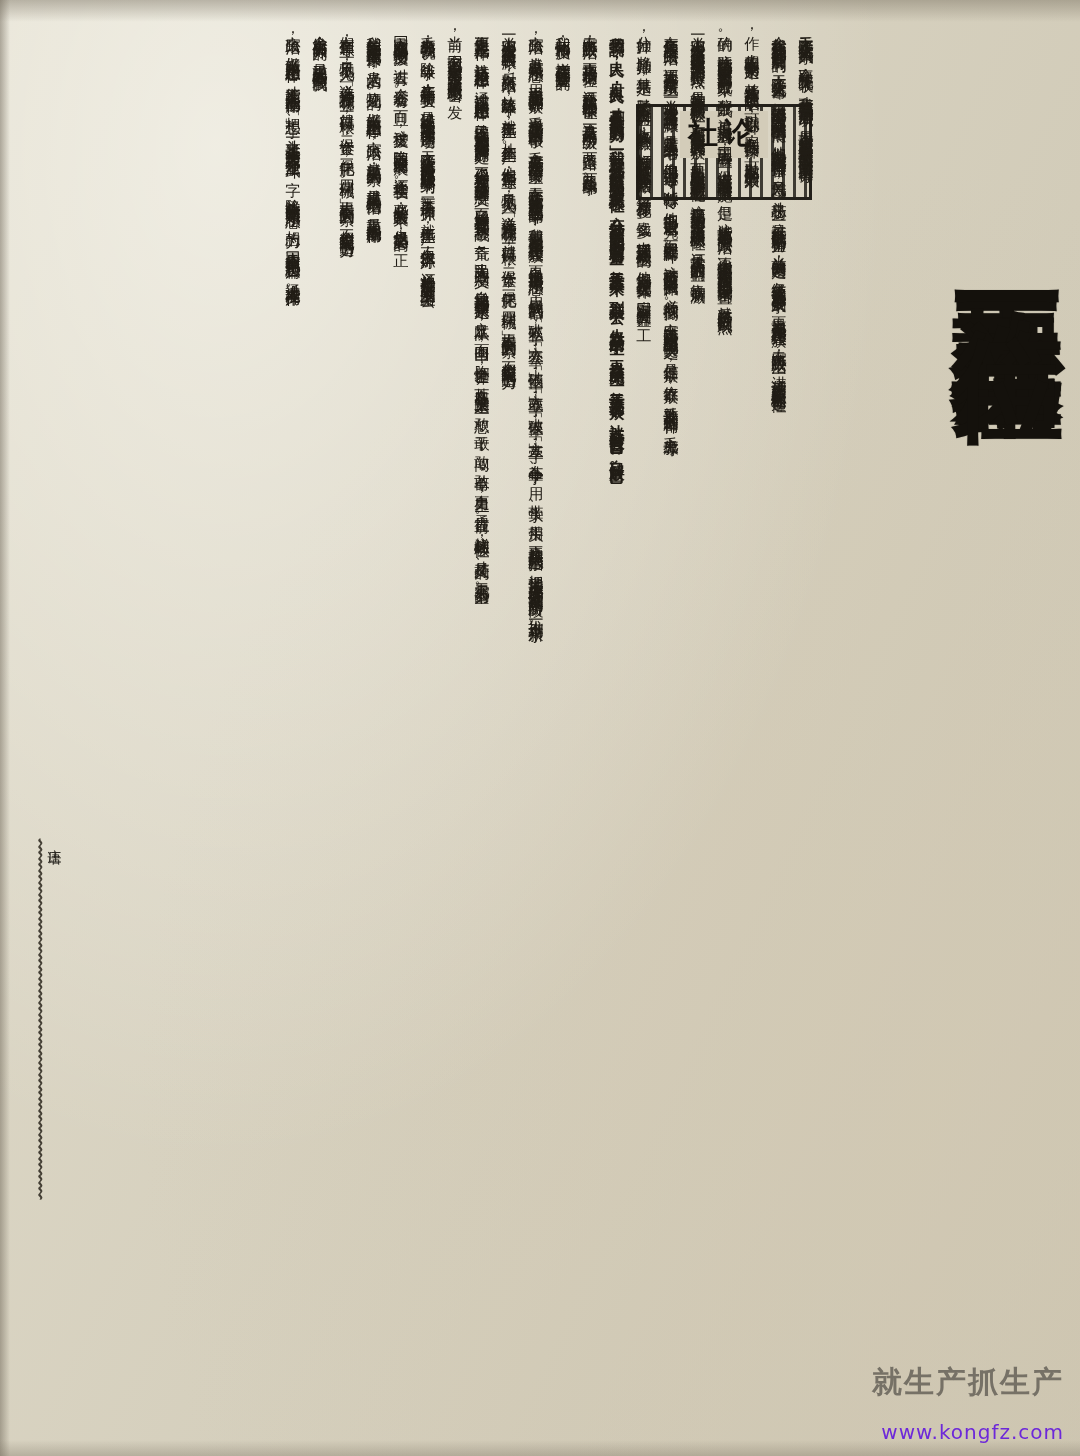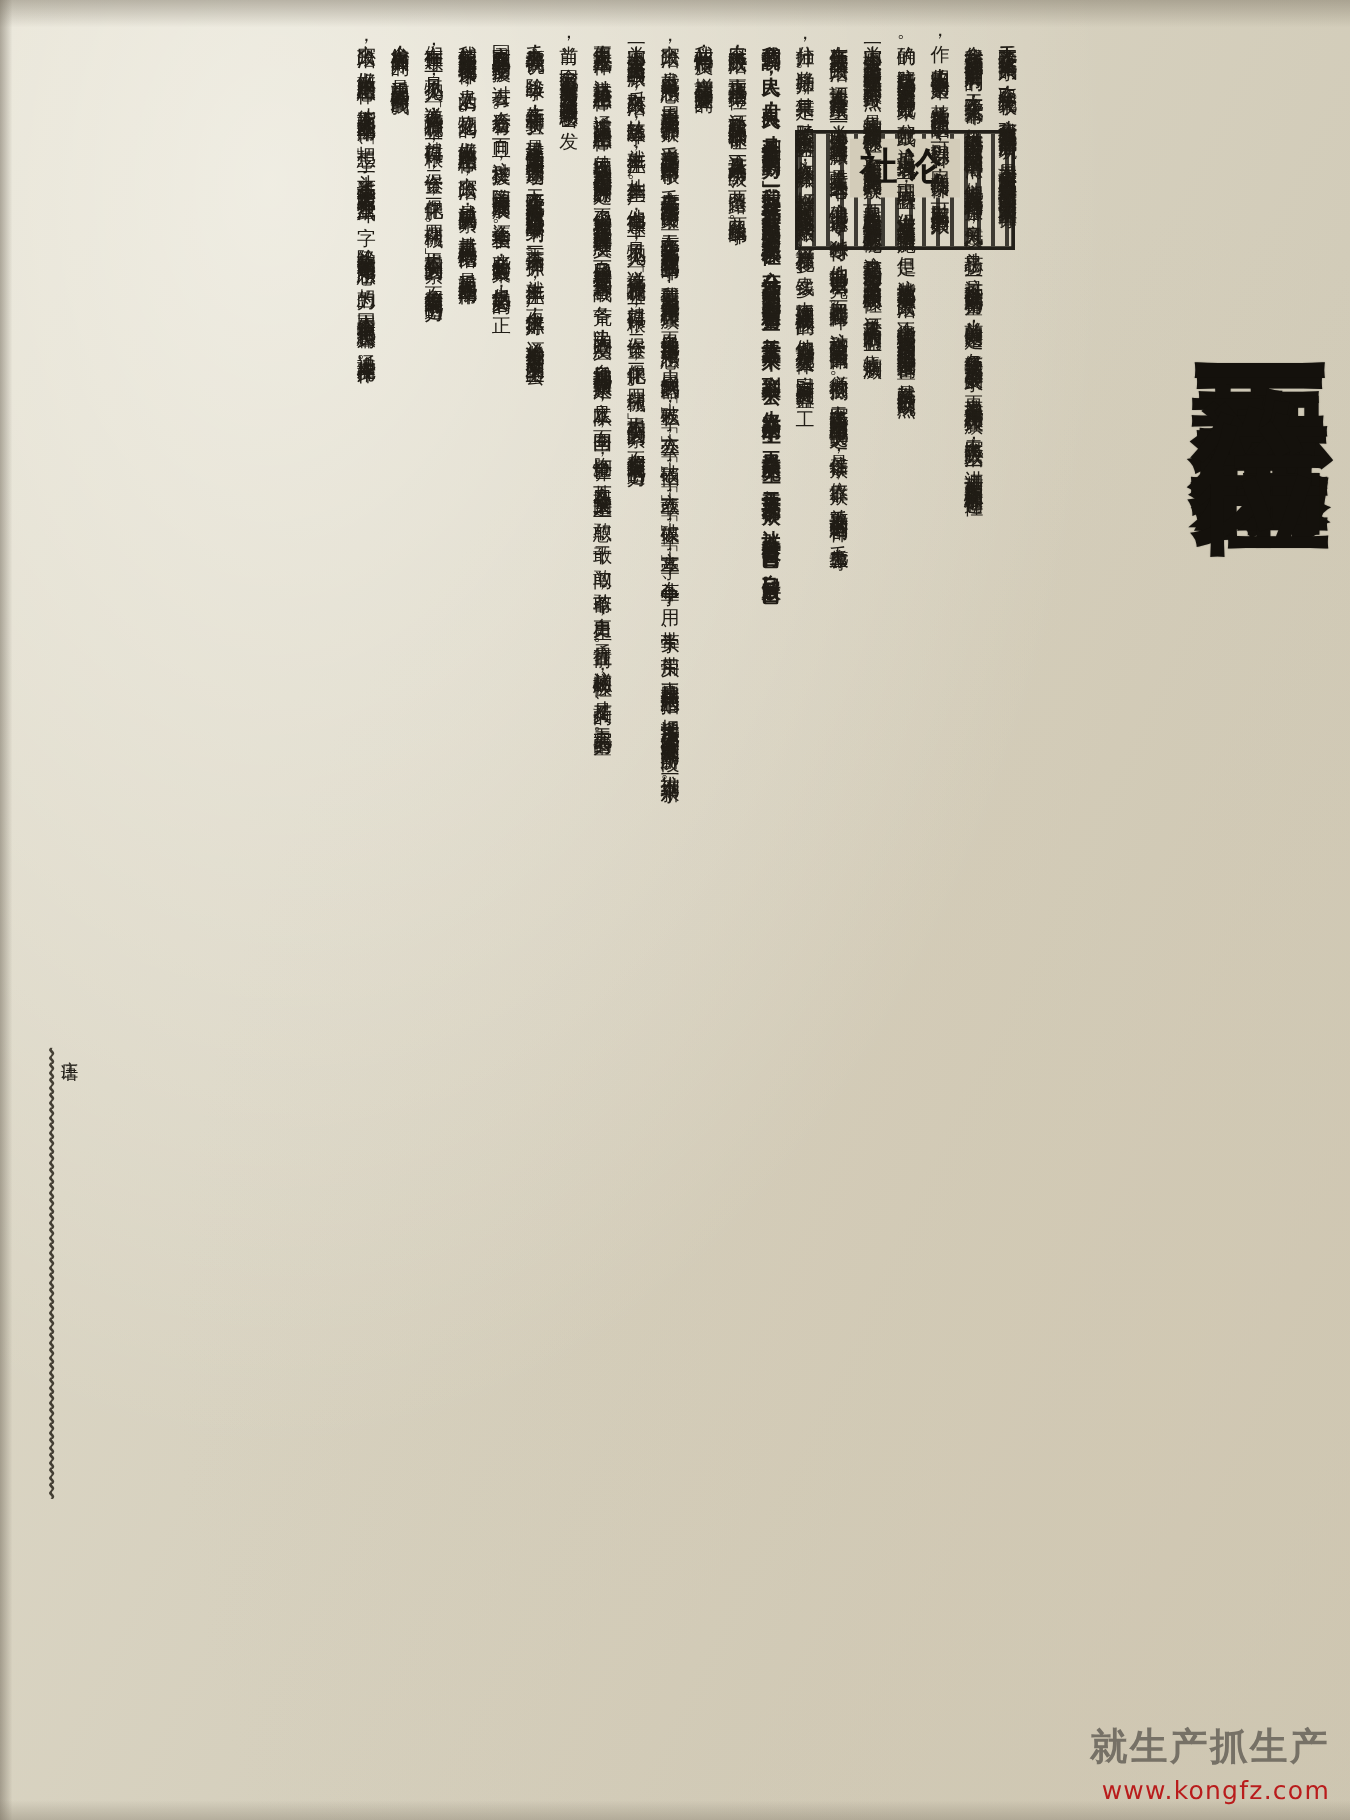--- a/index.html
+++ b/index.html
@@ -154,22 +154,22 @@
     font-size: 30px;
     font-weight: 700;
     letter-spacing: 2px;
     color: #6f6a60;
     opacity: .92;
   }
   .wm-sub {
     font-family: "DejaVu Sans", "Liberation Sans", sans-serif;
     font-size: 20px;
     letter-spacing: 1px;
-    color: #b91c1c;
-    margin-top: 2px;
+    color: #6d28d9;
+    margin-top: 17px;
   }
 
   
   .edge-top {
     position: absolute; top: 0; left: 0; right: 0; height: 22px;
     background: linear-gradient(to bottom, rgba(120,112,96,0.45), rgba(120,112,96,0));
     pointer-events: none;
   }
   .edge-left {
     position: absolute; top: 0; left: 0; bottom: 0; width: 10px;

